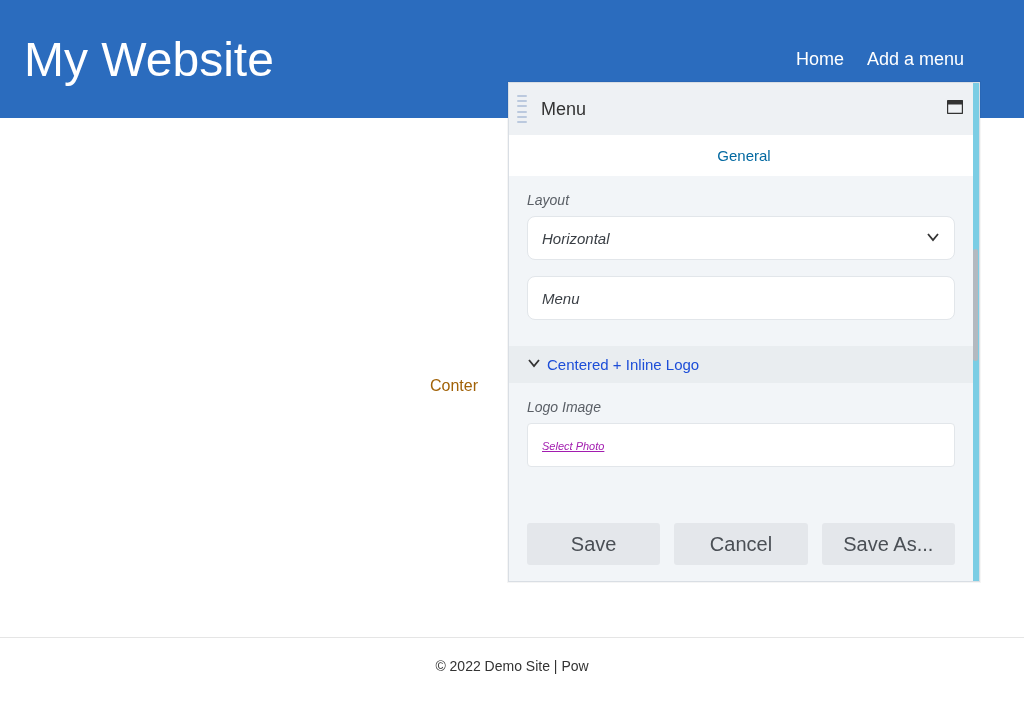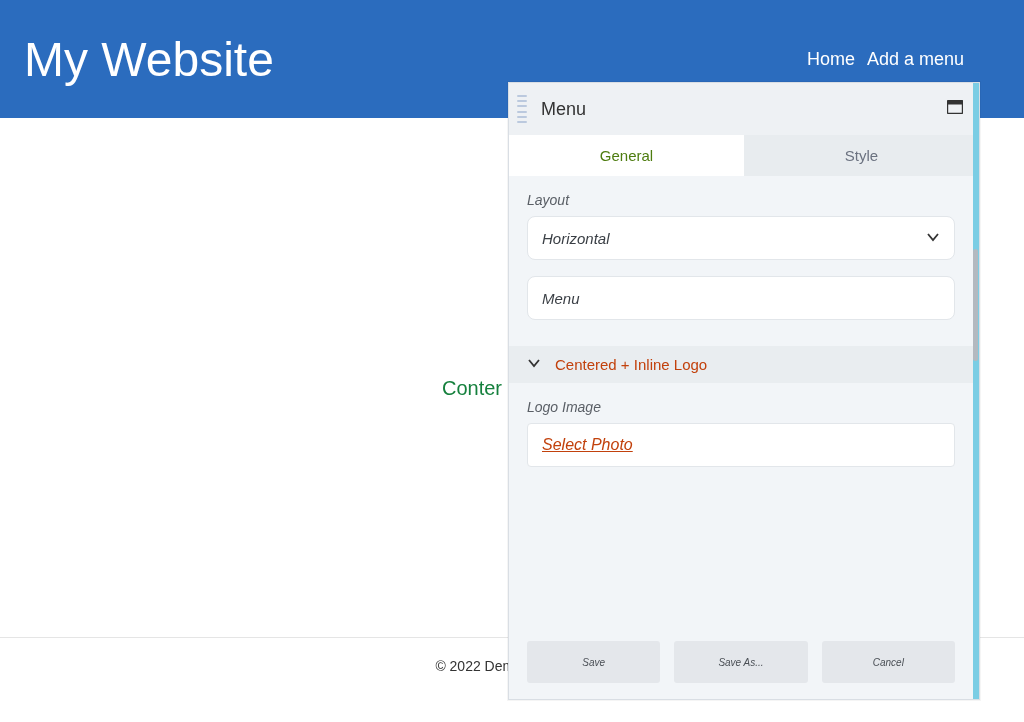--- a/index.html
+++ b/index.html
@@ -1,82 +1,81 @@
 <!DOCTYPE html>
 <html><head>
 <meta charset="utf-8">
 <style>
   * { box-sizing: border-box; margin: 0; padding: 0; font-family: "Segoe UI", Tahoma, Verdana, sans-serif; }
   body { background: #fff; width: 1024px; height: 722px; overflow: hidden; position: relative; }
 
   .topbar { background: #2b6cbe; height: 118px; display: flex; align-items: center; justify-content: space-between; padding: 0 60px 0 24px; }
   .site-title { color: #fff; font-size: 48px; font-family: Verdana, "Segoe UI", sans-serif; font-weight: 400; }
-  .nav { display: flex; gap: 12px; }
+  .nav { display: flex; gap: 23px; }
   .nav a { color: #fff; text-decoration: none; font-size: 18px; cursor: pointer; }
 
   .page-body { position: relative; height: 520px; border-bottom: 1px solid #e5e5e5; }
-  .placeholder { position: absolute; left: 442px; top: 259px; color: #15803d; font-size: 20px; }
+  .placeholder { position: absolute; left: 430px; top: 259px; color: #a16207; font-size: 16px; }
 
   .footer { text-align: center; padding: 20px 0; font-size: 14px; color: #333; }
 
   
   .panel {
     position: absolute;
     left: 508px;
     top: 82px;
     width: 472px;
-    height: 618px;
+    height: 500px;
     background: #f2f5f8;
     border: 1px solid #d9dee4;
     display: flex;
     flex-direction: column;
     box-shadow: 0 0 0 1px rgba(0,0,0,0.04);
   }
   .panel-edge { position: absolute; right: 0; top: 0; bottom: 0; width: 6px; background: #7bcde4; }
   .panel-scroll-thumb { position: absolute; right: 1px; top: 166px; width: 5px; height: 112px; background: #b3b9c0; border-radius: 3px; }
 
   .panel-header { height: 52px; background: #eef1f4; display: flex; align-items: center; justify-content: space-between; padding: 0 16px 0 8px; }
   .drag-handle { width: 10px; height: 28px; display: flex; flex-direction: column; justify-content: space-between; margin-right: 14px; opacity: 0.5;}
   .drag-handle span { display:block; height: 2px; background: #8aa3c9; border-radius: 1px; }
   .panel-title { font-size: 18px; color: #333; flex: 1; }
   .window-icon svg { width: 16px; height: 14px; }
 
   .tabs { display: flex; background: #e8ecef; }
   .tab { flex: 1; text-align: center; padding: 12px 0; font-size: 15px; color: #6b7280; cursor: pointer; }
-  .tab.active { background: #fff; color: #4d7c0f; }
+  .tab.active { background: #fff; color: #0369a1; }
 
   .panel-body { flex: 1; overflow: hidden; padding: 0 18px; margin-right: 6px; }
   .field { margin-top: 16px; font-style: italic; }
   .field-label { font-size: 14px; color: #5a5f66; margin-bottom: 8px; display: flex; align-items: center; gap: 8px; }
   .select, .text-input {
     width: 100%; background: #fff; border: 1px solid #e2e6ea; border-radius: 8px;
     height: 44px; padding: 0 14px; font-size: 15px; color: #3a3f45;
     display: flex; align-items: center; justify-content: space-between; cursor: pointer;
   }
   .text-input { cursor: text; }
   .chev svg { width: 14px; height: 14px; }
   .help-icon { width: 18px; height: 18px; border-radius: 50%; background: #9aa0a6; color: #fff; font-size: 12px; display: inline-flex; align-items: center; justify-content: center; font-weight: bold; }
 
   .section-header {
     margin: 26px -18px 0 -18px; padding: 10px 18px; background: #e9edf0;
-    display: flex; align-items: center; gap: 14px; font-size: 15px; color: #c2410c; cursor: pointer;
+    display: flex; align-items: center; gap: 6px; font-size: 15px; color: #1d4ed8; cursor: pointer;
   }
   .section-header .chev2 svg { width: 14px; height: 14px; }
 
-  .link-select { color: #c2410c; text-decoration: underline; cursor: pointer; font-size: 16px; }
+  .link-select { color: #a21caf; text-decoration: underline; cursor: pointer; font-size: 11px; }
   .photo-box { width: 100%; background: #fff; border: 1px solid #e2e6ea; border-radius: 4px; padding: 12px 14px; }
 
   .panel-footer {
     display: flex; gap: 14px; padding: 12px 18px 16px 18px; margin-right: 6px;
   }
   .btn {
     flex: 1; height: 42px; display: flex; align-items: center; justify-content: center;
-    background: #e4e7eb; color: #4a4f55; font-size: 10px; border-radius: 3px; cursor: pointer;
+    background: #e4e7eb; color: #4a4f55; font-size: 20px; border-radius: 3px; cursor: pointer;
     border: none;
-    font-style: italic;
   }
 </style>
 </head>
 <body>
 
 <div class="topbar">
   <div class="site-title">My Website</div>
   <div class="nav">
     <a>Home</a>
     <a>Add a menu</a>
@@ -108,21 +107,20 @@
     <div class="window-icon">
       <svg viewBox="0 0 16 14">
           <rect x="0.5" y="0.5" width="15" height="13" rx="1" fill="none" stroke="#333" stroke-width="1.4"></rect>
           <rect x="0.5" y="0.5" width="15" height="4" fill="#333"></rect>
         </svg>
     </div>
   </div>
 
   <div class="tabs">
     <div class="tab active">General</div>
-    <div class="tab">Style</div>
   </div>
 
   <div class="panel-body">
 
     <div class="field">
       <div class="field-label">Layout</div>
       <div class="select">
         <span>Horizontal</span>
         <span class="chev">
           <svg viewBox="0 0 14 14">
@@ -152,16 +150,16 @@
       <div class="field-label">Logo Image</div>
       <div class="photo-box">
         <span class="link-select">Select Photo</span>
       </div>
     </div>
 
   </div>
 
   <div class="panel-footer">
     <button class="btn">Save</button>
+    <button class="btn">Cancel</button>
     <button class="btn">Save As...</button>
-    <button class="btn">Cancel</button>
   </div>
 </div>
 
 </body></html>

